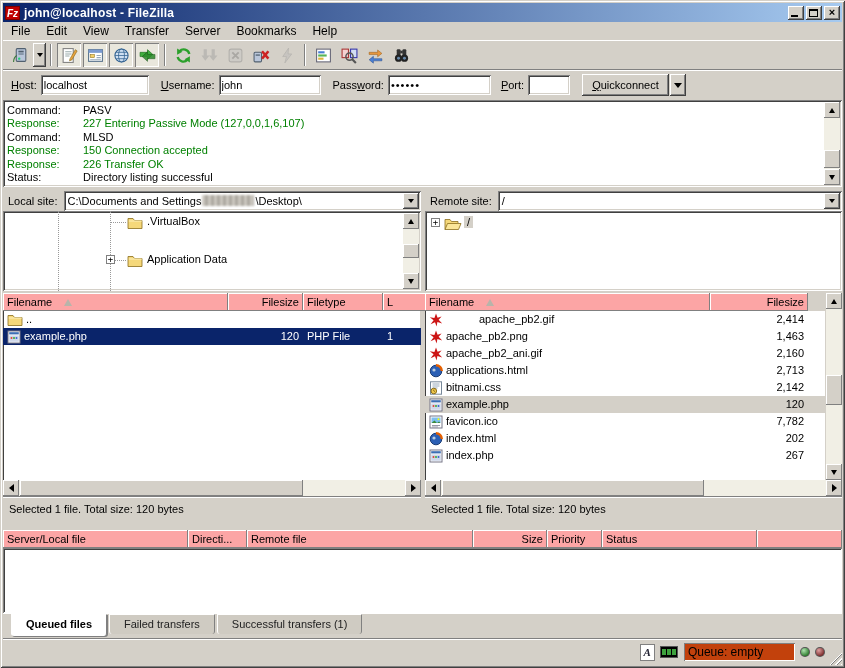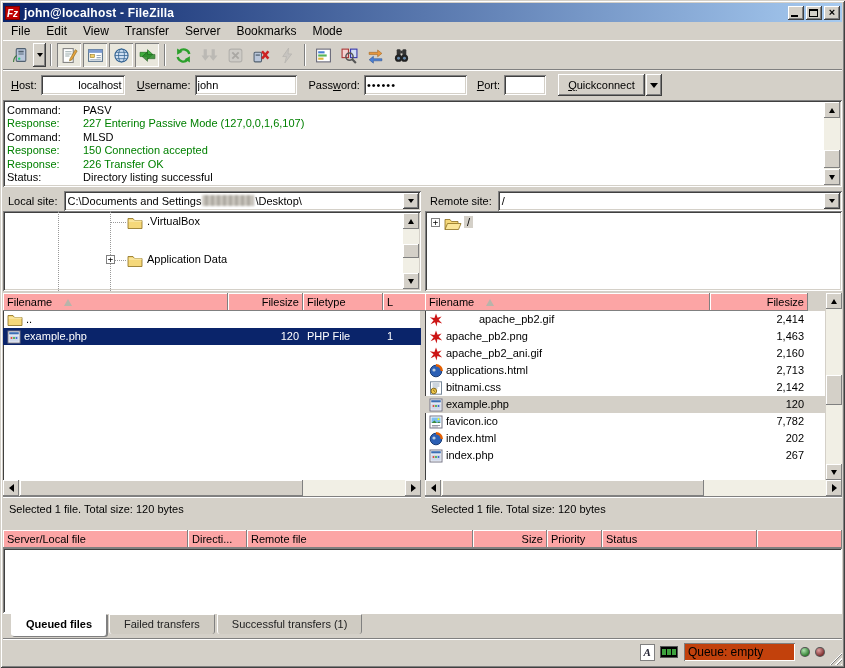--- a/index.html
+++ b/index.html
@@ -47,21 +47,21 @@
   .tb-sep{ width:2px;height:22px;border-left:1px solid #808080;border-right:1px solid #fff;margin:0 4px;}
 
   
   #quickbar{ position:absolute; left:3px; top:69px; width:839px; height:31px;
     border-top:1px solid #808080; box-shadow: inset 0 1px 0 #fff; display:flex; align-items:center;}
   #quickbar label{ margin-right:4px;}
   .qc-input{ height:20px; border:0; outline:0; font:11px "Liberation Sans",sans-serif; padding:2px 3px;
     box-shadow: inset 1px 1px 0 #808080, inset -1px -1px 0 #fff, inset 2px 2px 0 #404040, inset -2px -2px 0 #D4D0C8;
     background:#fff;}
   #qc-host-label{margin-left:8px;}
-  #qc-host{width:84px;text-align:right;} #qc-user{width:102px;} #qc-pass{width:103px; letter-spacing:1px;} #qc-port{width:42px;}
+  #qc-host{width:108px;} #qc-user{width:102px;} #qc-pass{width:103px; letter-spacing:1px;} #qc-port{width:42px;}
   #qc-user-label{margin-left:12px;} #qc-pass-label{margin-left:12px;} #qc-port-label{margin-left:10px;}
   #qc-button{ margin-left:12px; height:22px; padding:0 10px; display:flex;align-items:center; font-size:11px;}
   #qc-button u{ text-decoration:underline;}
   #qc-dd{ width:16px;height:22px; display:flex;align-items:center;justify-content:center; margin-left:1px;}
 
   
   #message-log{ position:absolute; left:3px; top:100px; width:839px; height:87px; background:#fff;
     box-shadow: inset 1px 1px 0 #808080, inset -1px -1px 0 #fff, inset 2px 2px 0 #404040, inset -2px -2px 0 #D4D0C8;}
   #log-inner{ position:absolute; left:2px; top:2px; right:18px; bottom:2px; overflow:hidden; padding:2px 2px;}
   .log-line{ display:flex; line-height:13.4px; white-space:pre;}
@@ -174,21 +174,21 @@
     </div>
   </div>
 
   <div id="menubar">
       <div class="menu-item">File</div>
       <div class="menu-item">Edit</div>
       <div class="menu-item">View</div>
       <div class="menu-item">Transfer</div>
       <div class="menu-item">Server</div>
       <div class="menu-item">Bookmarks</div>
-      <div class="menu-item">Mode</div>
+      <div class="menu-item">Help</div>
     </div>
 
   <div id="toolbar">
       <div class="tb-btn">
         <span class="tb-ico">
           <svg viewBox="0 0 16 16">
             <rect x="4" y="1.5" width="9" height="12" rx="1" fill="#b9c6da" stroke="#51606f"></rect>
             <rect x="6" y="3.5" width="5" height="1.6" fill="#51606f"></rect>
             <rect x="6" y="6" width="5" height="1.2" fill="#6c7d90"></rect>
             <circle cx="6.8" cy="11" r="1.1" fill="#2c7"></circle>

